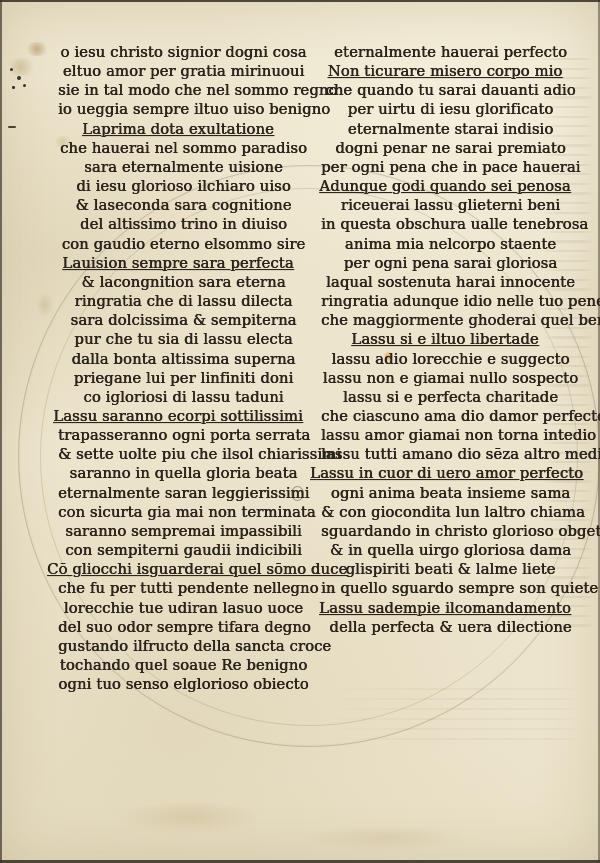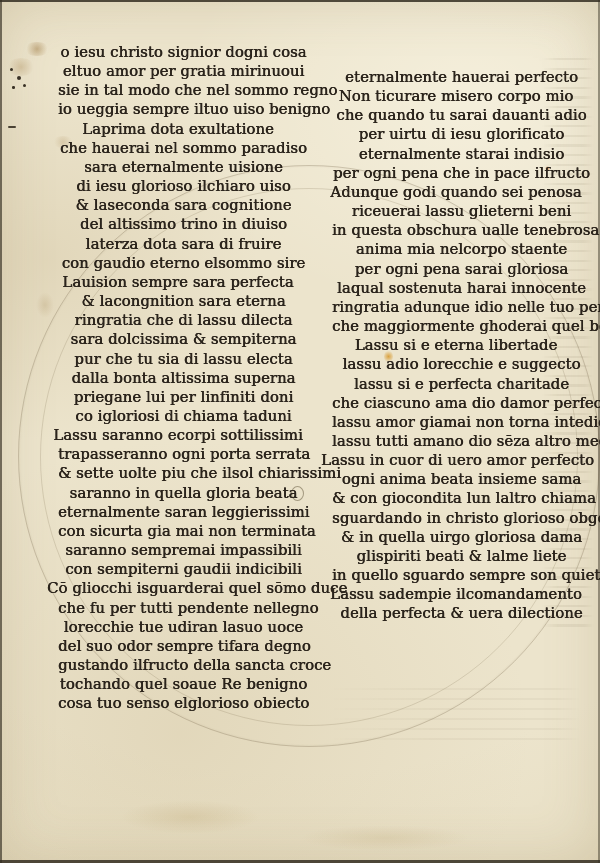--- a/index.html
+++ b/index.html
@@ -24,23 +24,23 @@
   }
   .col{
     position:absolute;top:42px;
     font-size:14.8px;line-height:19.15px;
     color:#2b241c;
     white-space:nowrap;
     text-shadow:0.45px 0 0 currentColor, 0 0.25px 0 rgba(43,36,28,.45);
     letter-spacing:.1px;
   }
   .col-left{left:47px;width:262px;}
-  .col-right{left:321px;width:270px;margin-top:25px;}
+  .col-right{left:310px;width:270px;}
   .line{margin-left:11px;}
-  .line.stanza{margin-left:0;}
+  .line.stanza{margin-left:0;text-decoration:underline;}
   
   .ring{position:absolute;border-radius:50%;pointer-events:none;}
   .ring-outer{left:18px;top:165px;width:580px;height:580px;
     border:1.4px solid rgba(115,100,72,.30);
     box-shadow:0 0 2px rgba(115,100,72,.12) inset;}
   .ring-inner{left:40px;top:188px;width:536px;height:536px;
     border:1.2px solid rgba(115,100,72,.20);}
   .ring-small{left:291px;top:486px;width:11px;height:13px;
     border:1.3px solid rgba(105,92,68,.55);}
   
@@ -111,63 +111,64 @@
       <div class="line">o iesu christo signior dogni cosa</div>
       <div class="line">eltuo amor per gratia mirinuoui</div>
       <div class="line">sie in tal modo che nel sommo regno</div>
       <div class="line">io ueggia sempre iltuo uiso benigno</div>
       <div class="line stanza">Laprima dota exultatione</div>
       <div class="line">che hauerai nel sommo paradiso</div>
       <div class="line">sara eternalmente uisione</div>
       <div class="line">di iesu glorioso ilchiaro uiso</div>
       <div class="line">&amp; laseconda sara cognitione</div>
       <div class="line">del altissimo trino in diuiso</div>
-      <div class="line">laterza dota sara di fruire</div>
       <div class="line">con gaudio eterno elsommo sire</div>
       <div class="line stanza">Lauision sempre sara perfecta</div>
       <div class="line">&amp; lacongnition sara eterna</div>
       <div class="line">ringratia che di lassu dilecta</div>
       <div class="line">sara dolcissima &amp; sempiterna</div>
       <div class="line">pur che tu sia di lassu electa</div>
       <div class="line">dalla bonta altissima superna</div>
       <div class="line">priegane lui per linfiniti doni</div>
-      <div class="line">co igloriosi di chiama taduni</div>
+      <div class="line">co igloriosi di lassu taduni</div>
       <div class="line stanza">Lassu saranno ecorpi sottilissimi</div>
       <div class="line">trapasseranno ogni porta serrata</div>
       <div class="line">&amp; sette uolte piu che ilsol chiarissimi</div>
       <div class="line">saranno in quella gloria beata</div>
       <div class="line">eternalmente saran leggierissimi</div>
       <div class="line">con sicurta gia mai non terminata</div>
       <div class="line">saranno sempremai impassibili</div>
       <div class="line">con sempiterni gaudii indicibili</div>
       <div class="line stanza">Cō gliocchi isguarderai quel sōmo duce</div>
       <div class="line">che fu per tutti pendente nellegno</div>
       <div class="line">lorecchie tue udiran lasuo uoce</div>
       <div class="line">del suo odor sempre tifara degno</div>
       <div class="line">gustando ilfructo della sancta croce</div>
       <div class="line">tochando quel soaue Re benigno</div>
-      <div class="line">cosa tuo senso elglorioso obiecto</div>
+      <div class="line">ogni tuo senso elglorioso obiecto</div>
     </div>
   <div class="col col-right" id="col-right">
       <div class="line">eternalmente hauerai perfecto</div>
       <div class="line stanza">Non ticurare misero corpo mio</div>
       <div class="line">che quando tu sarai dauanti adio</div>
       <div class="line">per uirtu di iesu glorificato</div>
       <div class="line">eternalmente starai indisio</div>
-      <div class="line">per ogni pena che in pace ilfructo</div>
+      <div class="line">dogni penar ne sarai premiato</div>
+      <div class="line">per ogni pena che in pace hauerai</div>
       <div class="line stanza">Adunque godi quando sei penosa</div>
       <div class="line">riceuerai lassu glieterni beni</div>
       <div class="line">in questa obschura ualle tenebrosa</div>
       <div class="line">anima mia nelcorpo staente</div>
       <div class="line">per ogni pena sarai gloriosa</div>
       <div class="line">laqual sostenuta harai innocente</div>
       <div class="line">ringratia adunque idio nelle tuo pene</div>
       <div class="line">che maggiormente ghoderai quel bene</div>
-      <div class="line stanza">Lassu si e eterna libertade</div>
+      <div class="line stanza">Lassu si e iltuo libertade</div>
       <div class="line">lassu adio lorecchie e suggecto</div>
+      <div class="line">lassu non e giamai nullo sospecto</div>
       <div class="line">lassu si e perfecta charitade</div>
       <div class="line">che ciascuno ama dio damor perfecto</div>
       <div class="line">lassu amor giamai non torna intedio</div>
       <div class="line">lassu tutti amano dio sēza altro medio</div>
       <div class="line stanza">Lassu in cuor di uero amor perfecto</div>
       <div class="line">ogni anima beata insieme sama</div>
       <div class="line">&amp; con giocondita lun laltro chiama</div>
       <div class="line">sguardando in christo glorioso obgeto</div>
       <div class="line">&amp; in quella uirgo gloriosa dama</div>
       <div class="line">glispiriti beati &amp; lalme liete</div>

